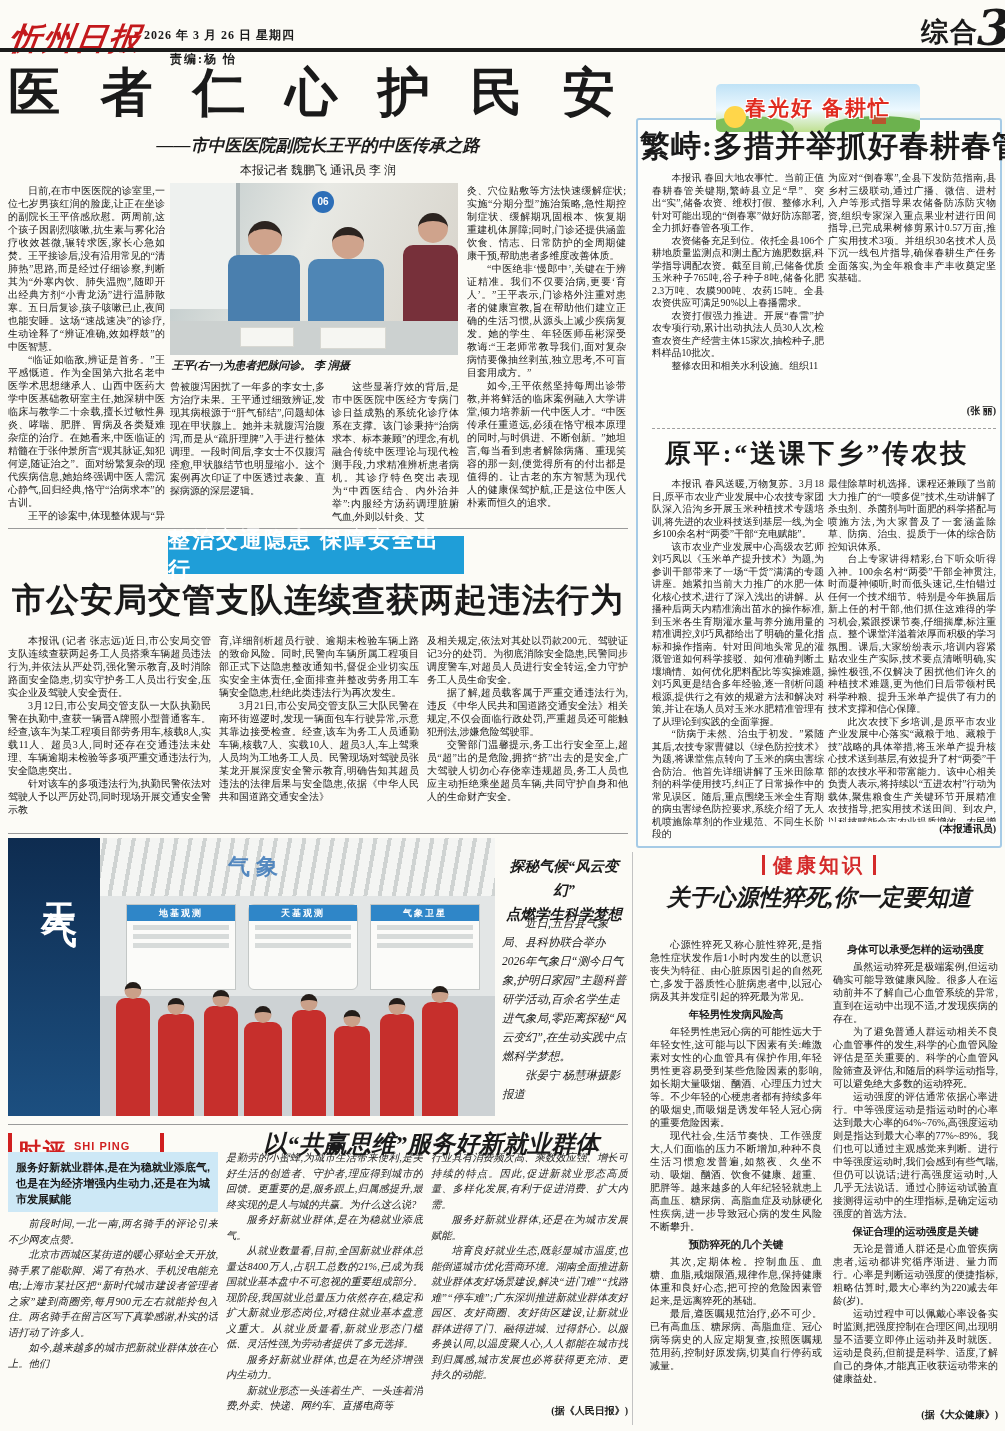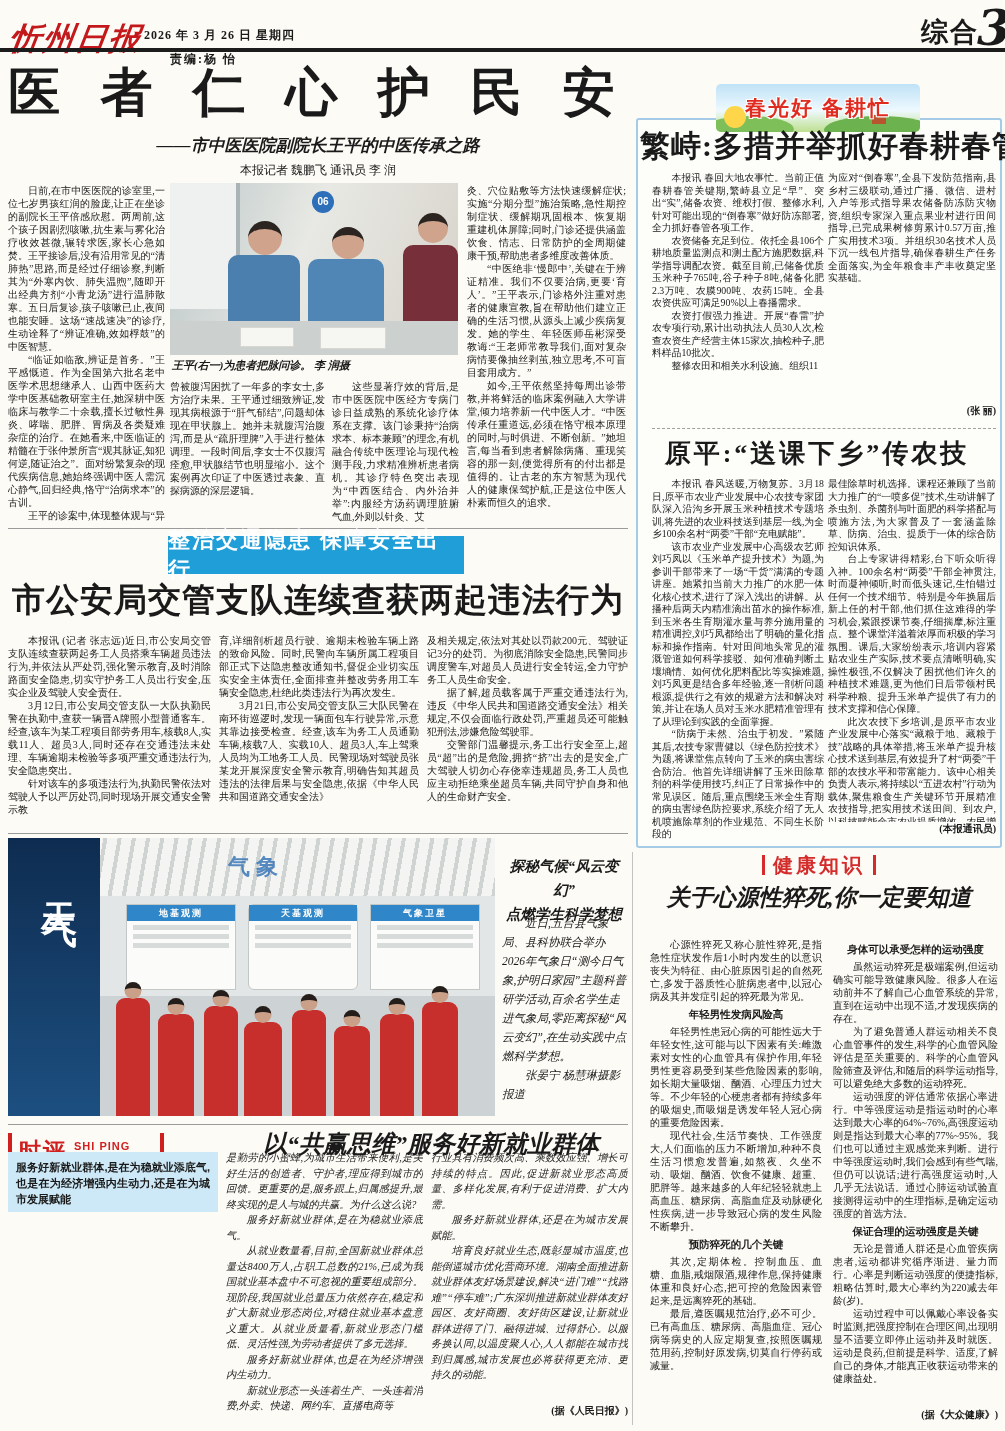--- a/index.html
+++ b/index.html
@@ -231,20 +231,25 @@
     <div class="sp-bar"></div>
     <div class="sp-zh">时评</div>
     <div class="sp-py">
       <div class="l1">SHI PING</div>
       <div class="l2">ZHENGJIAOSHICHUANG</div>
     </div>
     <div class="sp-bar"></div>
   </div>
   <div class="abs sp-headline">以“共赢思维”服务好新就业群体</div>
   <div class="abs sp-box">服务好新就业群体,是在为稳就业添底气,也是在为经济增强内生动力,还是在为城市发展赋能</div>
+  <div class="abs col sp-col" style="left:8px;top:1216px;width:210px;height:210px;">
+      <p>前段时间,一北一南,两名骑手的评论引来不少网友点赞。</p>
+      <p>北京市西城区某街道的暖心驿站全天开放,骑手累了能歇脚、渴了有热水、手机没电能充电;上海市某社区把“新时代城市建设者管理者之家”建到商圈旁,每月900元左右就能拎包入住。两名骑手在留言区写下真挚感谢,朴实的话语打动了许多人。</p>
+      <p>如今,越来越多的城市把新就业群体放在心上。他们</p>
+    </div>
   <div class="abs col sp-col cont" style="left:226px;top:1150px;width:197px;height:278px;">
       <p>是勤劳的小蜜蜂,为城市生活带来便利,是美好生活的创造者、守护者,理应得到城市的回馈。更重要的是,服务跟上,归属感提升,最终实现的是人与城的共赢。为什么这么说?</p>
       <p>服务好新就业群体,是在为稳就业添底气。</p>
       <p>从就业数量看,目前,全国新就业群体总量达8400万人,占职工总数的21%,已成为我国就业基本盘中不可忽视的重要组成部分。现阶段,我国就业总量压力依然存在,稳定和扩大新就业形态岗位,对稳住就业基本盘意义重大。从就业质量看,新就业形态门槛低、灵活性强,为劳动者提供了多元选择。</p>
       <p>服务好新就业群体,也是在为经济增强内生动力。</p>
       <p>新就业形态一头连着生产、一头连着消费,外卖、快递、网约车、直播电商等</p>
     </div>
   <div class="abs col sp-col cont" style="left:431px;top:1150px;width:197px;height:260px;">
       <p>行业具有消费频次高、乘数效应强、增长可持续的特点。因此,促进新就业形态高质量、多样化发展,有利于促进消费、扩大内需。</p>
       <p>服务好新就业群体,还是在为城市发展赋能。</p>
@@ -301,20 +306,20 @@
       <p>年轻男性患冠心病的可能性远大于年轻女性,这可能与以下因素有关:雌激素对女性的心血管具有保护作用,年轻男性更容易受到某些危险因素的影响,如长期大量吸烟、酗酒、心理压力过大等。不少年轻的心梗患者都有持续多年的吸烟史,而吸烟是诱发年轻人冠心病的重要危险因素。</p>
       <p>现代社会,生活节奏快、工作强度大,人们面临的压力不断增加,种种不良生活习惯愈发普遍,如熬夜、久坐不动、吸烟、酗酒、饮食不健康、超重、肥胖等。越来越多的人年纪轻轻就患上高血压、糖尿病、高脂血症及动脉硬化性疾病,进一步导致冠心病的发生风险不断攀升。</p>
       <p class="sub">预防猝死的几个关键</p>
       <p>其次,定期体检。控制血压、血糖、血脂,戒烟限酒,规律作息,保持健康体重和良好心态,把可控的危险因素管起来,是远离猝死的基础。</p>
       <p>最后,遵医嘱规范治疗,必不可少。已有高血压、糖尿病、高脂血症、冠心病等病史的人应定期复查,按照医嘱规范用药,控制好原发病,切莫自行停药或减量。</p>
     </div>
   <div class="abs col" style="left:833px;top:938px;width:165px;height:468px;">
       <p class="sub">身体可以承受怎样的运动强度</p>
       <p>虽然运动猝死是极端案例,但运动确实可能导致健康风险。很多人在运动前并不了解自己心血管系统的异常,直到在运动中出现不适,才发现疾病的存在。</p>
       <p>为了避免普通人群运动相关不良心血管事件的发生,科学的心血管风险评估是至关重要的。科学的心血管风险筛查及评估,和随后的科学运动指导,可以避免绝大多数的运动猝死。</p>
-      <p>运动强度的评估通常依据心率进行。中等强度运动是指运动时的心率达到最大心率的64%~76%,高强度运动则是指达到最大心率的77%~95%。我们也可以通过主观感觉来判断。进行中等强度运动时,我们会感到有些气喘,但仍可以说话;进行高强度运动时,人几乎无法说话。通过心肺运动试验直接测得运动中的生理指标,是确定运动强度的首选方法。</p>
+      <p>运动强度的评估通常依据心率进行。中等强度运动是指运动时的心率达到最大心率的64%~76%,高强度运动则是指达到最大心率的77%~89%。我们也可以通过主观感觉来判断。进行中等强度运动时,我们会感到有些气喘,但仍可以说话;进行高强度运动时,人几乎无法说话。通过心肺运动试验直接测得运动中的生理指标,是确定运动强度的首选方法。</p>
       <p class="sub">保证合理的运动强度是关键</p>
       <p>无论是普通人群还是心血管疾病患者,运动都讲究循序渐进、量力而行。心率是判断运动强度的便捷指标,粗略估算时,最大心率约为220减去年龄(岁)。</p>
       <p>运动过程中可以佩戴心率设备实时监测,把强度控制在合理区间,出现明显不适要立即停止运动并及时就医。运动是良药,但前提是科学、适度,了解自己的身体,才能真正收获运动带来的健康益处。</p>
     </div>
   <div class="abs byline-r" style="left:833px;top:1408px;width:165px;">(据《大众健康》)</div>
 
 </div>
 
 </body></html>

